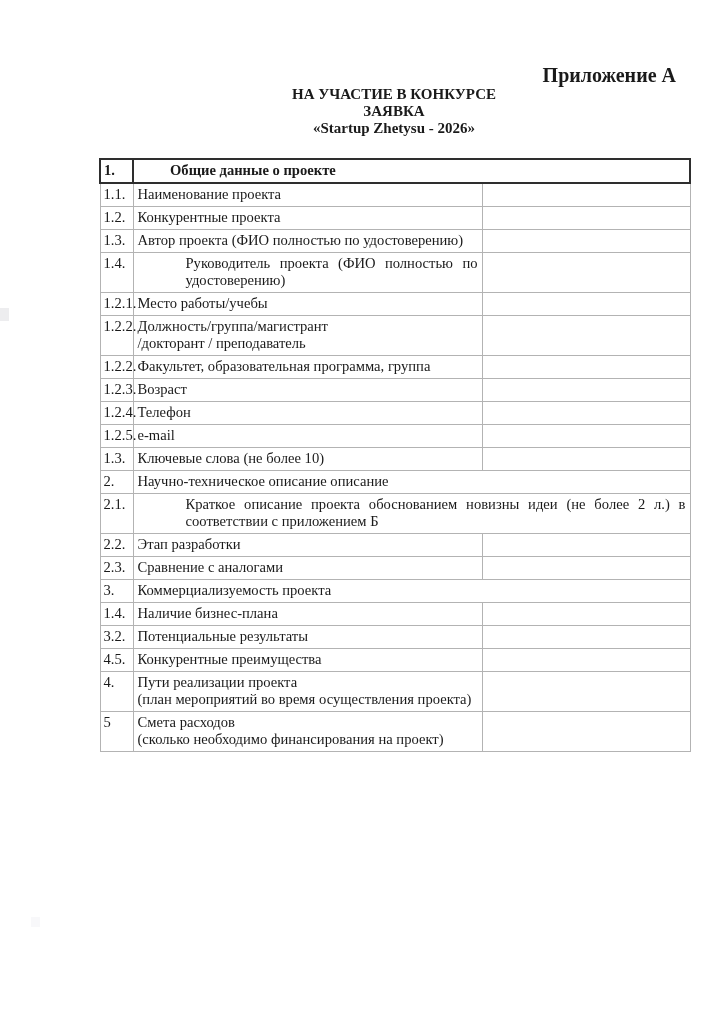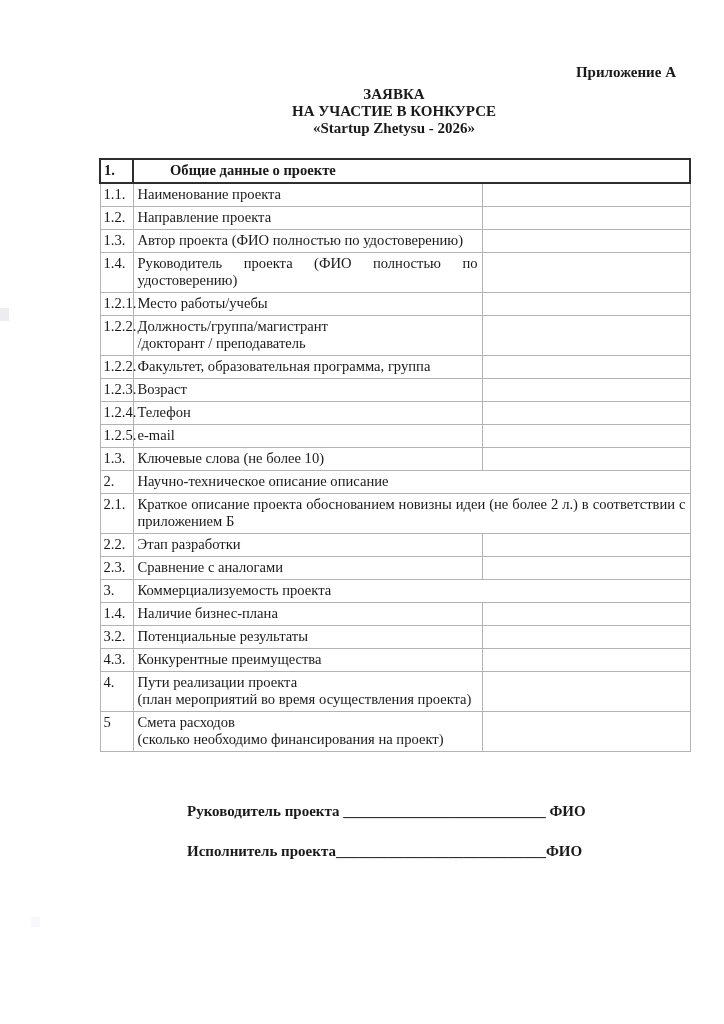--- a/index.html
+++ b/index.html
@@ -17,21 +17,21 @@
     background: var(--page_bg);
     font-family: "Liberation Serif", "DejaVu Serif", serif;
     color: var(--text);
     overflow: hidden;
   }
   .appendix {
     position: absolute;
     top: 64px;
     right: 48px;
     font-weight: bold;
-    font-size: 15px;
+    font-size: 20px;
   }
   .title-block {
     position: absolute;
     top: 86px;
     left: 99px;
     width: 590px;
     text-align: center;
     font-weight: bold;
     font-size: 15px;
     line-height: 17px;
@@ -53,21 +53,21 @@
     padding: 2px 4px 3px 4px;
     vertical-align: top;
     line-height: 17px;
   }
   table.app-table td.num { padding-left: 3px; padding-right: 1px; }
   tr.hdr td {
     border: 2px solid var(--header_border);
     font-weight: bold;
     padding-left: 36px;
   }
-  .just { text-align: justify; }
+  .just { text-align: justify; margin-left: 48px; }
   .signatures {
     position: absolute;
     top: 802px;
     left: 187px;
     font-weight: bold;
     font-size: 15px;
     line-height: 18px;
   }
   .sig-line + .sig-line { margin-top: 22px; }
   .artifact { position: absolute; }
@@ -75,22 +75,22 @@
   .artifact.a2 { left: 31px; top: 917px; width: 9px; height: 10px; background: #f8f8fa; }
 </style>
 </head>
 <body>
 
 <div class="page">
 
   <div class="appendix">Приложение А</div>
 
   <div class="title-block">
+    <div>НА УЧАСТИЕ В КОНКУРСЕ</div>
     <div>ЗАЯВКА</div>
-    <div>НА УЧАСТИЕ В КОНКУРСЕ</div>
     <div>«Startup Zhetysu - 2026»</div>
   </div>
 
   <table class="app-table">
     <colgroup>
       <col class="c-num">
       <col class="c-label">
       <col class="c-value">
     </colgroup>
     <tbody id="table-body">
@@ -103,21 +103,21 @@
         <tr>
           <td class="num">1.1.</td>
           <td>
             <div>Наименование проекта</div>
           </td>
           <td></td>
         </tr>
         <tr>
           <td class="num">1.2.</td>
           <td>
-            <div>Направление проекта</div>
+            <div>Конкурентные проекта</div>
           </td>
           <td></td>
         </tr>
         <tr>
           <td class="num">1.3.</td>
           <td>
             <div>Автор проекта (ФИО полностью по удостоверению)</div>
           </td>
           <td></td>
         </tr>
@@ -218,21 +218,21 @@
           <td></td>
         </tr>
         <tr>
           <td class="num">3.2.</td>
           <td>
             <div>Потенциальные результаты</div>
           </td>
           <td></td>
         </tr>
         <tr>
-          <td class="num">4.3.</td>
+          <td class="num">4.5.</td>
           <td>
             <div>Конкурентные преимущества</div>
           </td>
           <td></td>
         </tr>
         <tr>
           <td class="num">4.</td>
           <td>
             <div>Пути реализации проекта</div>
             <div>(план мероприятий во время осуществления проекта)</div>
@@ -243,21 +243,17 @@
           <td class="num">5</td>
           <td>
             <div>Смета расходов</div>
             <div>(сколько необходимо финансирования на проект)</div>
           </td>
           <td></td>
         </tr>
       </tbody>
   </table>
 
-  <div class="signatures">
-    <div class="sig-line">Руководитель проекта ___________________________ ФИО</div>
-    <div class="sig-line">Исполнитель проекта____________________________ФИО</div>
-  </div>
 
   <div class="artifact a1"></div>
   <div class="artifact a2"></div>
 
 </div>
 
 </body></html>

